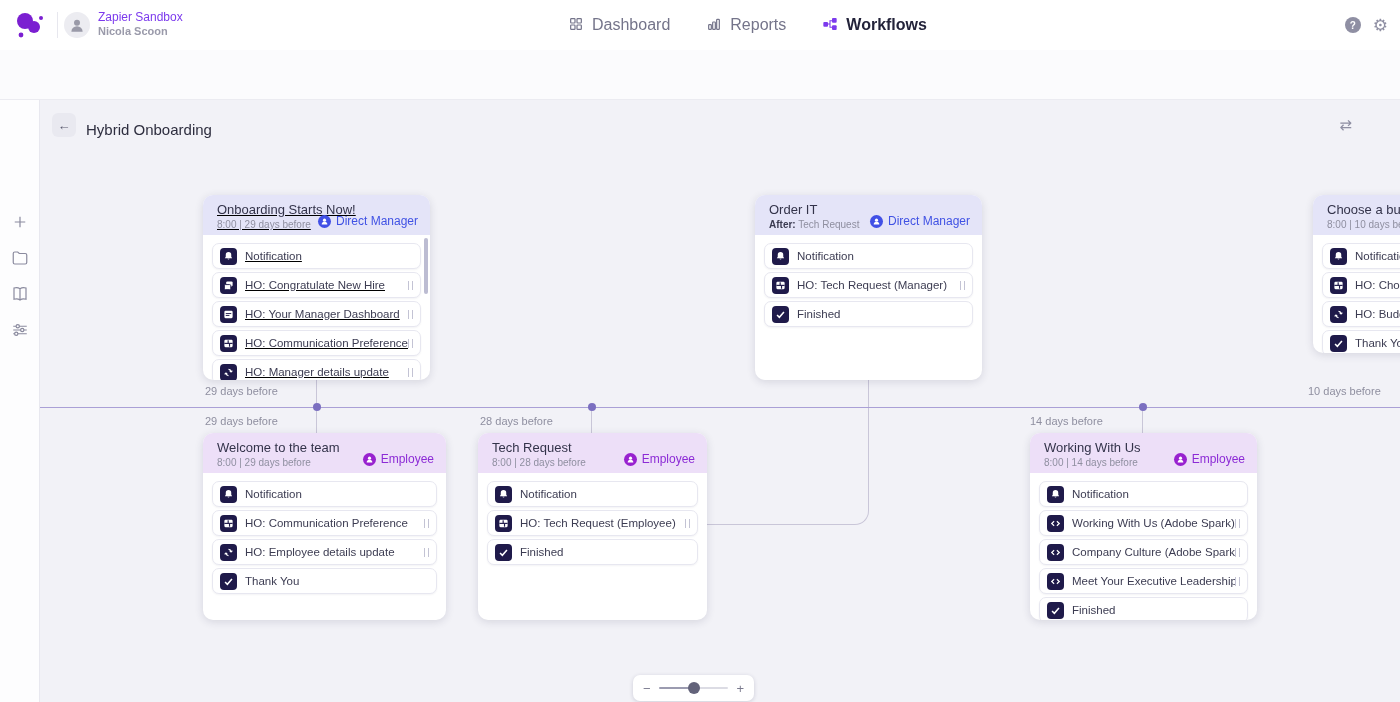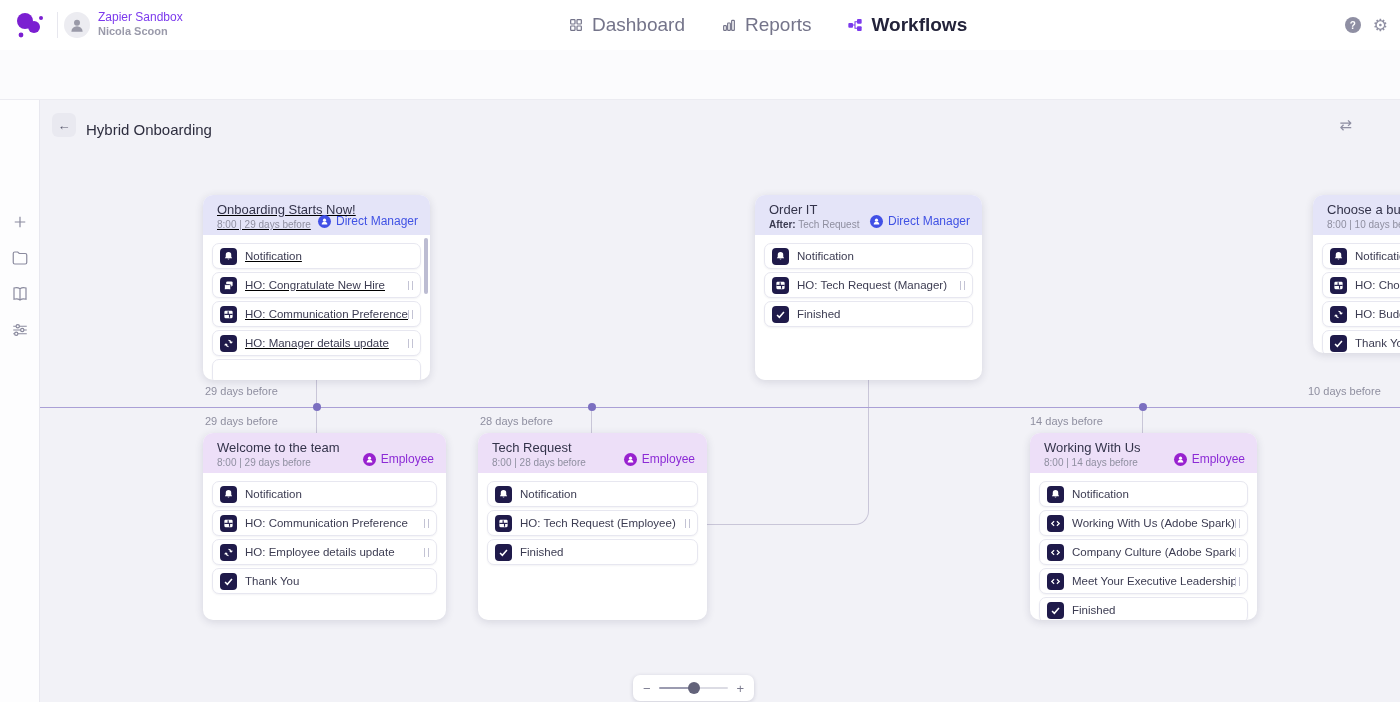--- a/index.html
+++ b/index.html
@@ -7,21 +7,21 @@
   #app { position:relative; width:1400px; height:702px; background:#f2f2f7; overflow:hidden; }
 
   
   .topbar { position:absolute; left:0; top:0; width:1400px; height:50px; background:#ffffff; z-index:30; }
   .logo { position:absolute; left:14px; top:10px; width:34px; height:30px; }
   .topbar-divider { position:absolute; left:57px; top:12px; width:1px; height:26px; background:#e7e7ee; }
   .avatar { position:absolute; left:64px; top:12px; width:26px; height:26px; border-radius:50%; background:#ececf1; overflow:hidden; display:flex; align-items:center; justify-content:center; }
   .acct-name { position:absolute; left:98px; top:10px; font-size:12px; color:#7c3aed; }
   .user-name { position:absolute; left:98px; top:25px; font-size:11px; color:#9a9aaa;font-weight:bold; }
   .nav { position:absolute; left:568px; top:0; height:50px; display:flex; align-items:center; gap:36px; }
-  .nav-item { display:flex; align-items:center; gap:8px; font-size:19px; color:#74748a; cursor:pointer; }
+  .nav-item { display:flex; align-items:flex-start; gap:8px; font-size:16px; color:#74748a; cursor:pointer; }
   .nav-item.active { color:#23233a; font-weight:bold; }
   .nav-item svg { width:16px; height:16px; }
   .top-icons { position:absolute; right:12px; top:0; height:50px; display:flex; align-items:center; gap:12px; }
   .help-circle { width:16px; height:16px; border-radius:50%; background:#8f8fa3; color:#fff; font-size:10px; font-weight:bold; display:flex; align-items:center; justify-content:center; cursor:pointer; }
   .gear { font-size:17px; color:#8f8fa3; cursor:pointer; line-height:1; }
 
   
   .pageheader { position:absolute; left:0; top:50px; width:1400px; height:50px; background:#fbfbfd; border-bottom:1px solid #ebebf1; z-index:25; }
   .back-btn { position:absolute; left:52px; top:63px; width:24px; height:24px; background:#e9e9f0; border-radius:6px; color:#5a5a6e; font-size:13px; display:flex; align-items:center; justify-content:center; cursor:pointer; }
   .page-title { position:absolute; left:86px; top:71px; font-size:15px; color:#2e2e3f; }
@@ -164,20 +164,29 @@
             <svg viewBox="0 0 24 24">
               <use href="#i-card"></use>
             </svg>
           </span>
           <span class="rlabel">HO: Congratulate New Hire</span>
           <span class="handle"></span>
         </div>
         <div class="row">
           <span class="ric">
             <svg viewBox="0 0 24 24">
+              <use href="#i-list"></use>
+            </svg>
+          </span>
+          <span class="rlabel">HO: Your Manager Dashboard</span>
+          <span class="handle"></span>
+        </div>
+        <div class="row">
+          <span class="ric">
+            <svg viewBox="0 0 24 24">
               <use href="#i-form"></use>
             </svg>
           </span>
           <span class="rlabel">HO: Communication Preference (...</span>
           <span class="handle"></span>
         </div>
         <div class="row">
           <span class="ric">
             <svg viewBox="0 0 24 24">
               <use href="#i-sync"></use>

